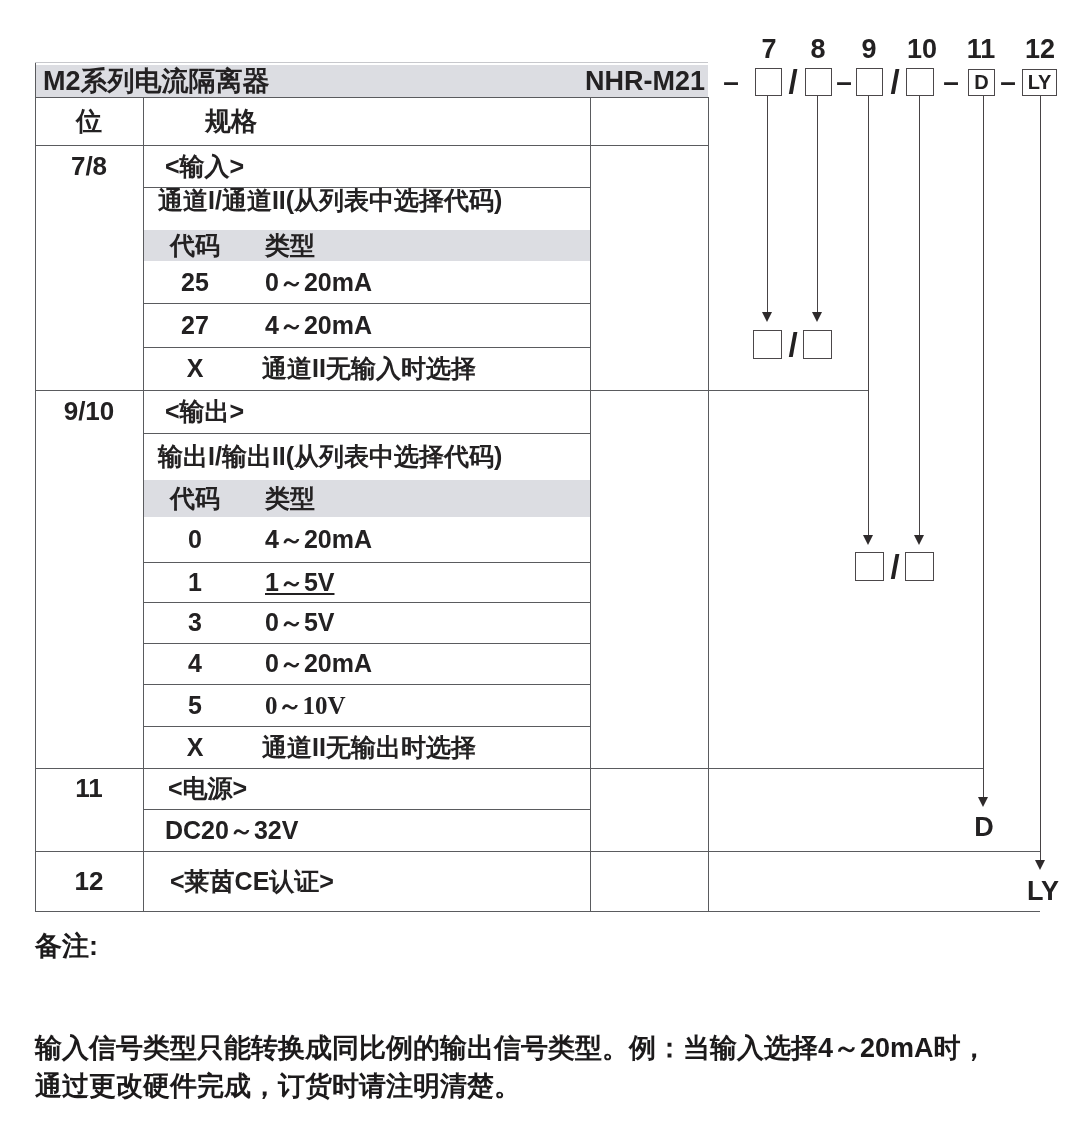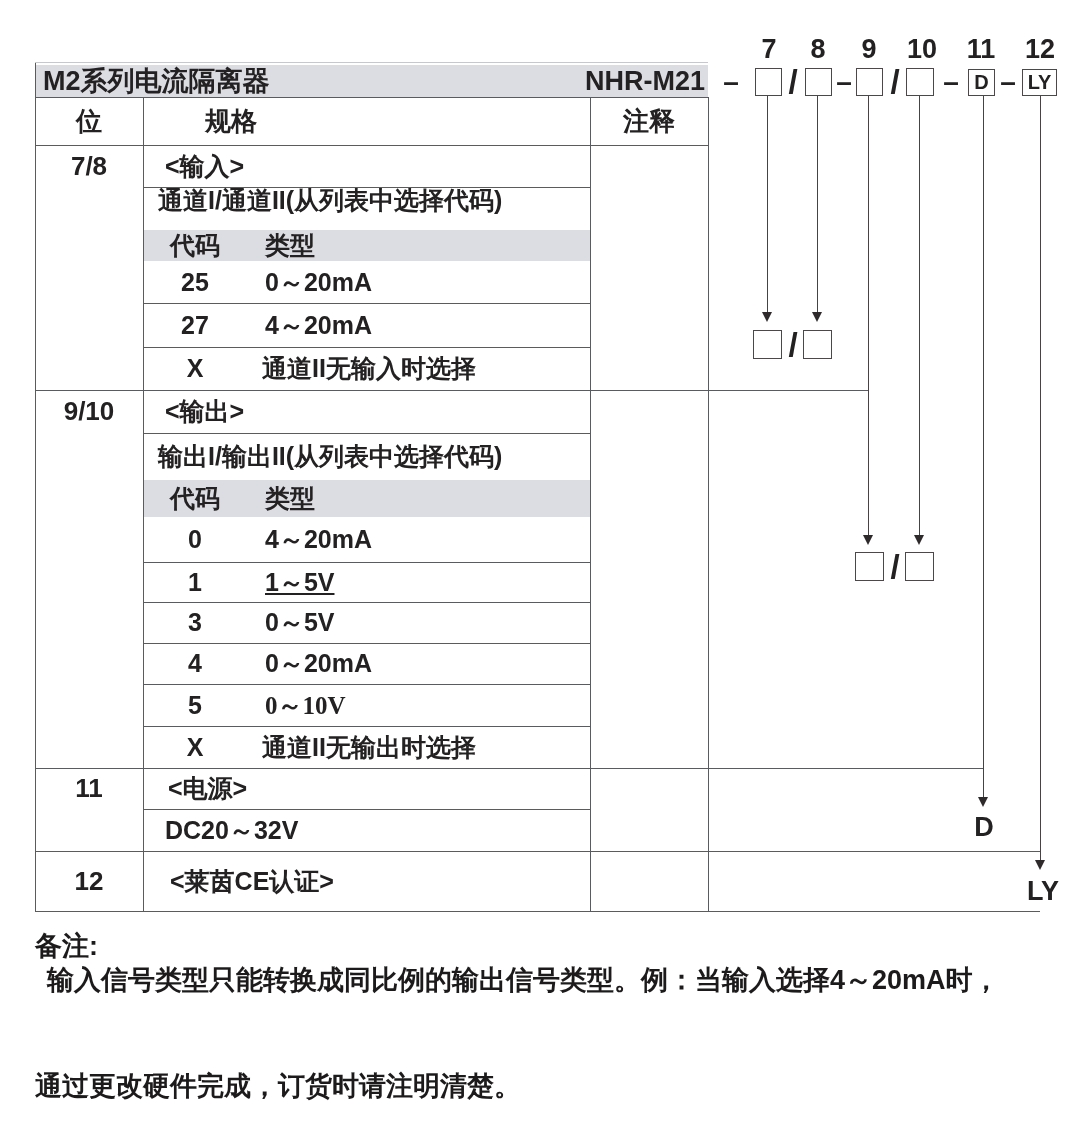--- a/index.html
+++ b/index.html
@@ -58,21 +58,20 @@
   <div class="hl" style="left:35px;top:768px;width:948px;"></div>
   <div class="hl" style="left:143px;top:809px;width:447px;"></div>
   <div class="hl" style="left:35px;top:851px;width:1005px;"></div>
   <div class="hl" style="left:35px;top:911px;width:1005px;"></div>
 
   <div class="graybar" style="left:144px;top:230px;width:446px;height:31px;"></div>
   <div class="graybar" style="left:144px;top:480px;width:446px;height:37px;"></div>
 
   <div class="txt c b" style="left:35px;top:97px;width:108px;height:48px;font-size:26px;">位</div>
   <div class="txt b" style="left:205px;top:97px;height:48px;font-size:26px;">规格</div>
-  <div class="txt c b" style="left:590px;top:97px;width:118px;height:48px;font-size:26px;">注释</div>
 
   <div class="txt c" style="left:35px;top:145px;width:108px;height:42px;font-size:26px;">7/8</div>
   <div class="txt" style="left:165px;top:145px;height:42px;">&lt;输入&gt;</div>
   <div class="txt" style="left:158px;top:187px;height:26px;">通道I/通道II(从列表中选择代码)</div>
   <div class="txt c" style="left:143px;top:230px;width:104px;height:31px;">代码</div>
   <div class="txt" style="left:265px;top:230px;height:31px;">类型</div>
   <div class="txt c" style="left:143px;top:261px;width:104px;height:42px;">25</div>
   <div class="txt" style="left:265px;top:261px;height:42px;">0～20mA</div>
   <div class="txt c" style="left:143px;top:303px;width:104px;height:44px;">27</div>
   <div class="txt" style="left:265px;top:303px;height:44px;">4～20mA</div>
@@ -144,16 +143,16 @@
   <div class="cbox" style="left:803px;top:330px;width:29px;height:29px;"></div>
 
   <div class="cbox" style="left:855px;top:552px;width:29px;height:29px;"></div>
   <div class="sep slash-big" style="left:895px;top:567px;">/</div>
   <div class="cbox" style="left:905px;top:552px;width:29px;height:29px;"></div>
 
   <div class="code-label" style="left:984px;top:812px;">D</div>
   <div class="code-label" style="left:1043px;top:876px;">LY</div>
 
   <div class="note" style="left:35px;top:928px;">备注:</div>
-  <div class="note" style="left:35px;top:962px;margin-left:12px;">输入信号类型只能转换成同比例的输出信号类型。例：当输入选择4～20mA时，</div>
+  <div class="note" style="left:35px;top:1030px;">输入信号类型只能转换成同比例的输出信号类型。例：当输入选择4～20mA时，</div>
   <div class="note" style="left:35px;top:1068px;">通过更改硬件完成，订货时请注明清楚。</div>
 
 </div>
 
 </body></html>

